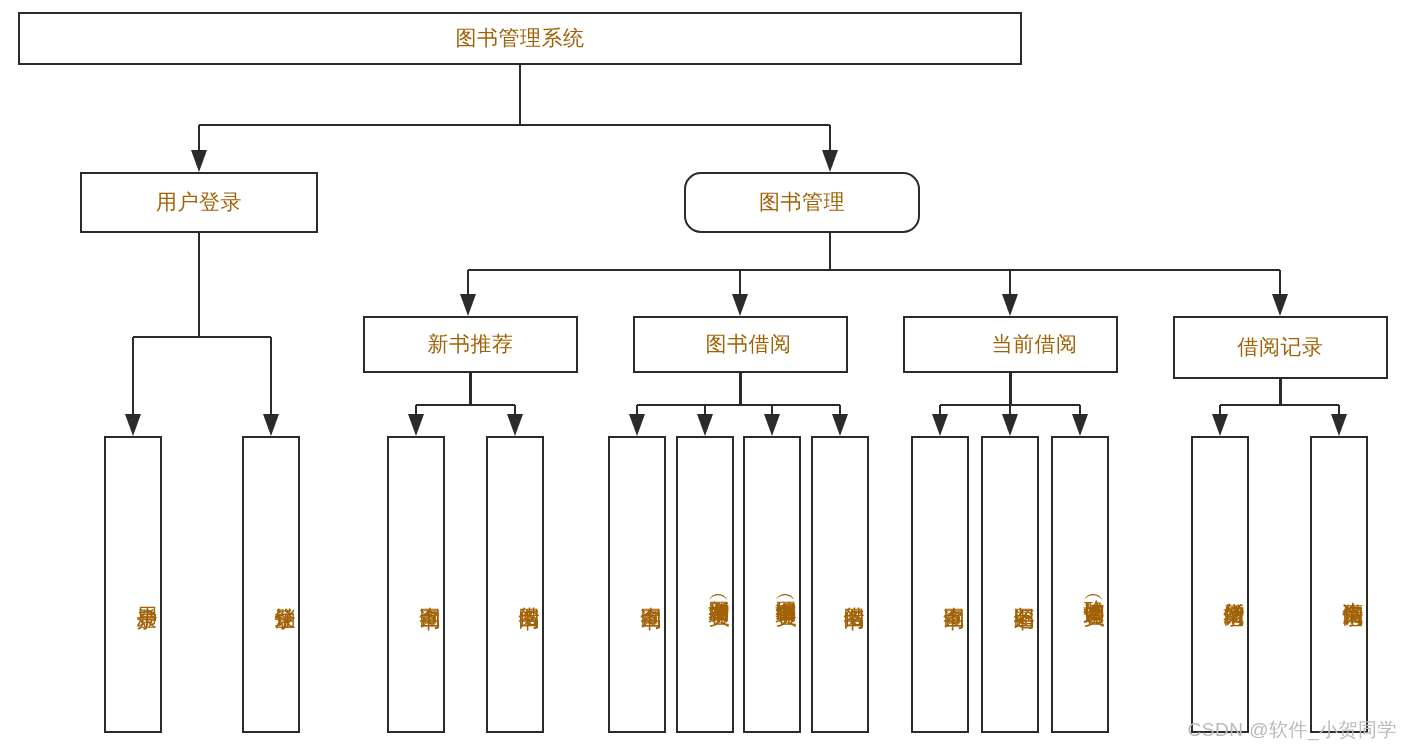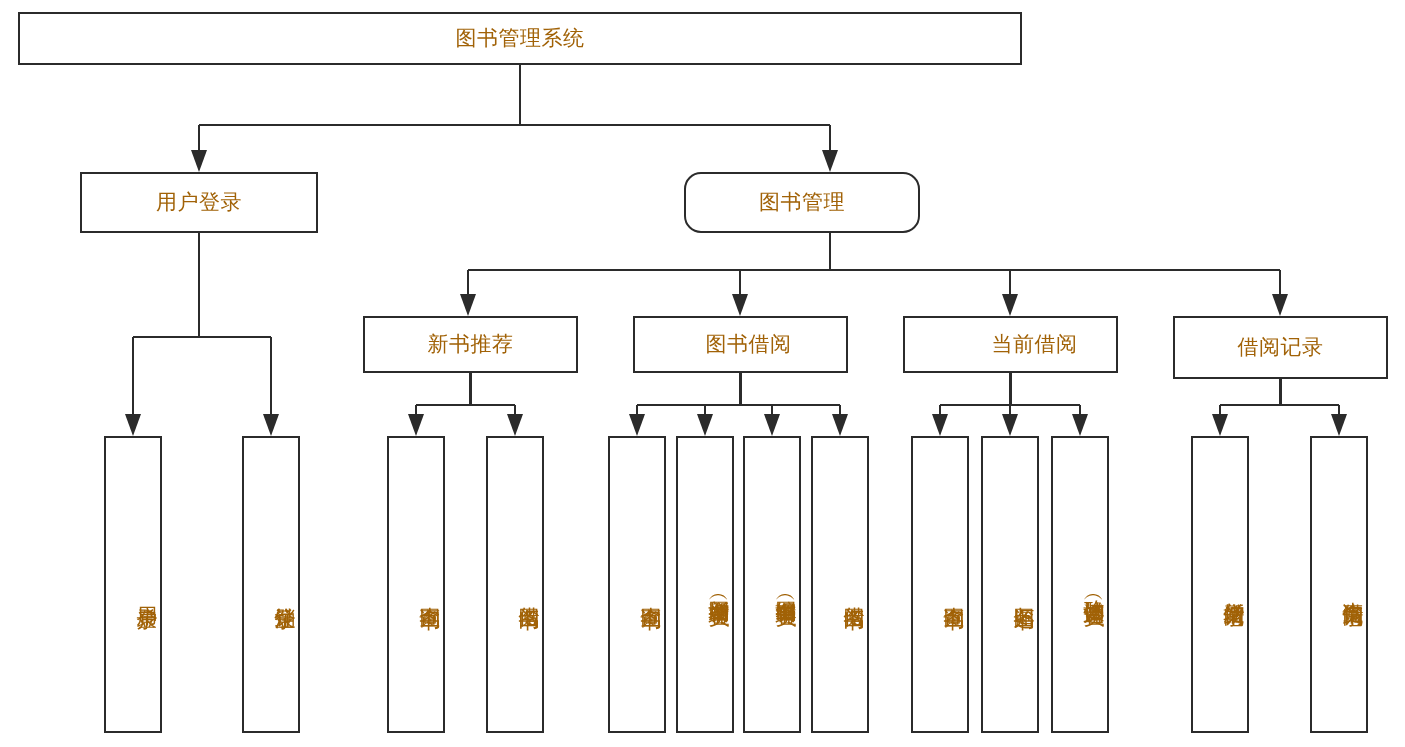--- a/index.html
+++ b/index.html
@@ -180,13 +180,14 @@
         <span class="node-label">确认归还（管理员）</span>
       </div>
       <div class="node leaf tall-text" style="left: 1191px; top: 436px; width: 58px; height: 297px;">
         <span class="node-label">新增借阅记录</span>
       </div>
       <div class="node leaf tall-text" style="left: 1310px; top: 436px; width: 58px; height: 297px;">
         <span class="node-label">查询借阅记录</span>
       </div>
     </div>
 
+  <div id="watermark">CSDN @软件_小贺同学</div>
 </div>
 
 </body></html>

